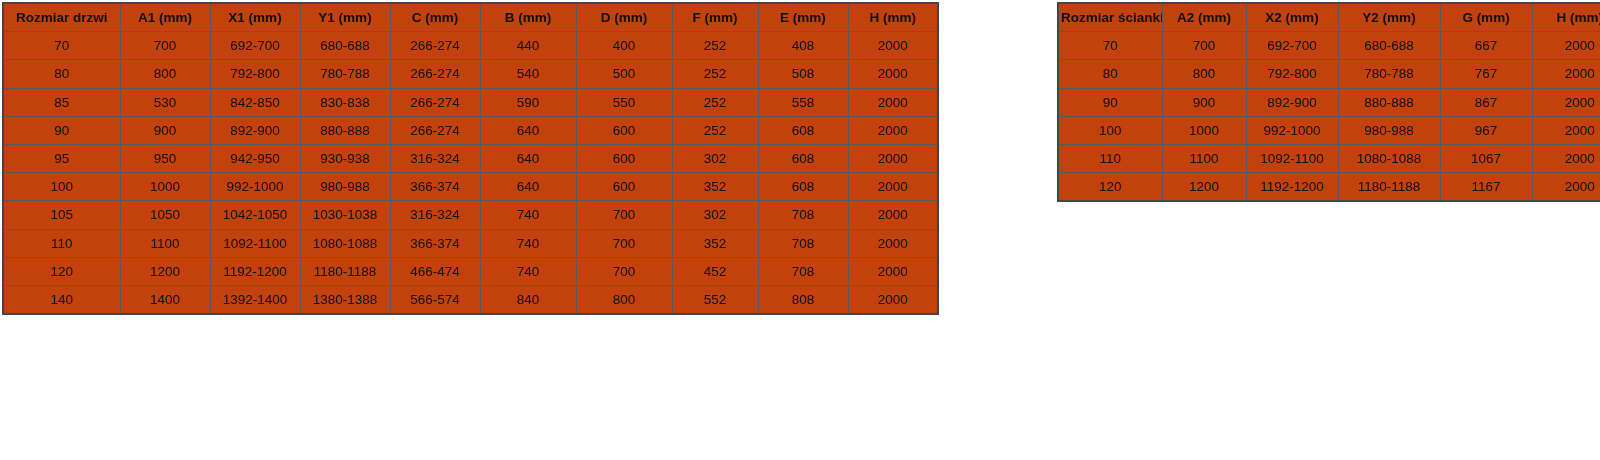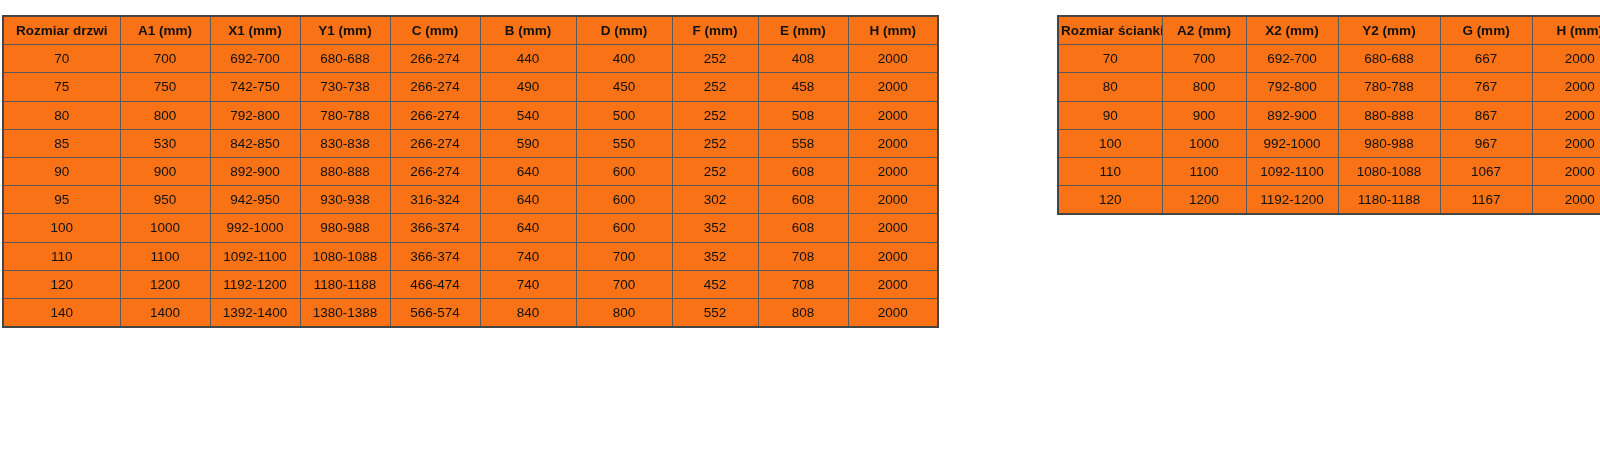--- a/index.html
+++ b/index.html
@@ -13,24 +13,24 @@
     font-family: "Liberation Sans", sans-serif;
   }
   .stage {
     position: relative;
     width: 1600px;
     height: 460px;
     background: #ffffff;
   }
   table.spec {
     position: absolute;
-    top: 15px;
+    top: 2px;
     border-collapse: collapse;
     table-layout: fixed;
-    background: #f97316;
+    background: #c2410c;
     border: 2px solid #454545;
   }
   #door-table { left: 2px; width: 935px; }
   #wall-table { left: 1025px; width: 570px; margin-left: 32px; }
   table.spec th,
   table.spec td {
     border: 1px solid #595959;
     height: 27.2px;
     padding: 0 2px;
     text-align: center;
@@ -83,32 +83,20 @@
           <td>692-700</td>
           <td>680-688</td>
           <td>266-274</td>
           <td>440</td>
           <td>400</td>
           <td>252</td>
           <td>408</td>
           <td>2000</td>
         </tr>
         <tr>
-          <td>75</td>
-          <td>750</td>
-          <td>742-750</td>
-          <td>730-738</td>
-          <td>266-274</td>
-          <td>490</td>
-          <td>450</td>
-          <td>252</td>
-          <td>458</td>
-          <td>2000</td>
-        </tr>
-        <tr>
           <td>80</td>
           <td>800</td>
           <td>792-800</td>
           <td>780-788</td>
           <td>266-274</td>
           <td>540</td>
           <td>500</td>
           <td>252</td>
           <td>508</td>
           <td>2000</td>
@@ -152,20 +140,32 @@
         <tr>
           <td>100</td>
           <td>1000</td>
           <td>992-1000</td>
           <td>980-988</td>
           <td>366-374</td>
           <td>640</td>
           <td>600</td>
           <td>352</td>
           <td>608</td>
+          <td>2000</td>
+        </tr>
+        <tr>
+          <td>105</td>
+          <td>1050</td>
+          <td>1042-1050</td>
+          <td>1030-1038</td>
+          <td>316-324</td>
+          <td>740</td>
+          <td>700</td>
+          <td>302</td>
+          <td>708</td>
           <td>2000</td>
         </tr>
         <tr>
           <td>110</td>
           <td>1100</td>
           <td>1092-1100</td>
           <td>1080-1088</td>
           <td>366-374</td>
           <td>740</td>
           <td>700</td>

